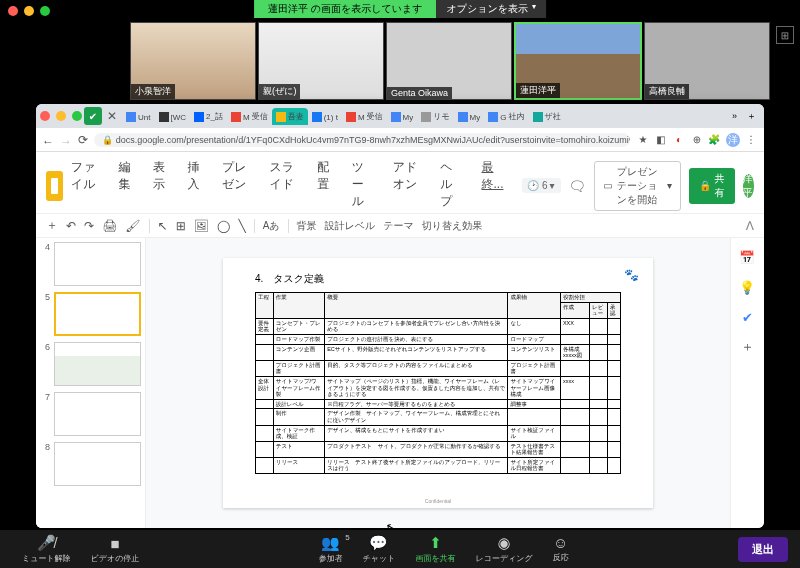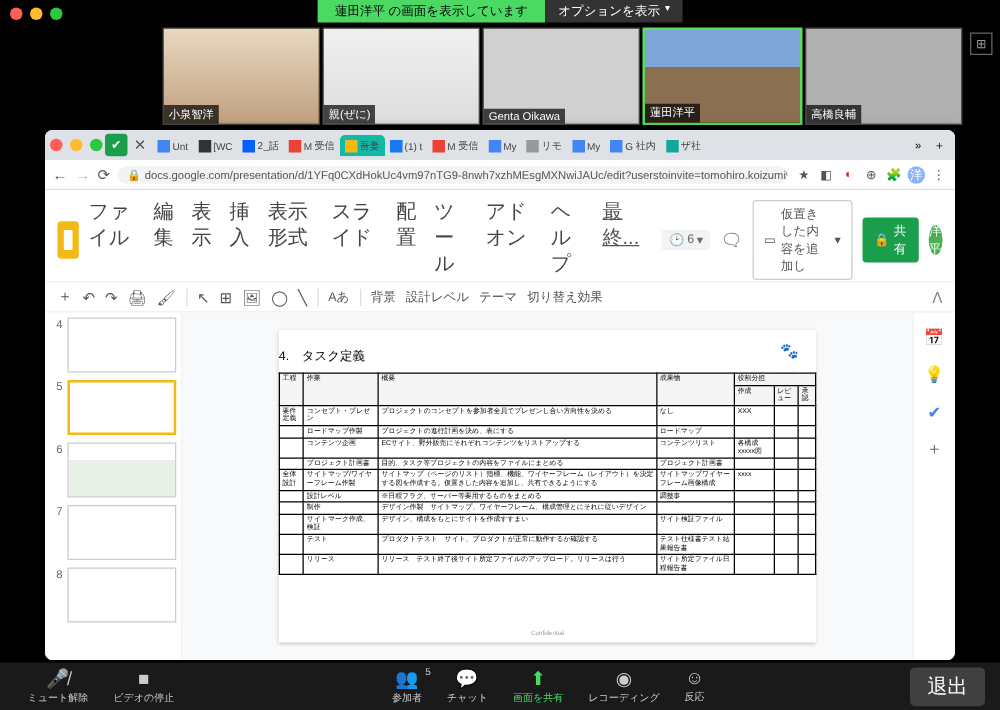--- a/index.html
+++ b/index.html
@@ -34,49 +34,49 @@
 .title-row{display:flex;align-items:center;gap:8px;padding:6px 10px 0}
 .slides-logo{width:24px;height:30px;background:#f5b914;border-radius:3px;position:relative}
 .slides-logo:after{content:"";position:absolute;inset:7px 5px;background:#fff;border-radius:1px}
 .doc-title{font-size:13px;color:#333}
 .title-icons{display:flex;gap:6px;color:#666;font-size:11px}
 .right-actions{margin-left:auto;display:flex;align-items:center;gap:8px}
 .comment-badge{display:flex;align-items:center;gap:2px;font-size:10px;color:#666;background:#f1f3f4;padding:2px 6px;border-radius:3px}
 .present-btn{border:1px solid #ccc;padding:3px 8px;border-radius:3px;font-size:10px;color:#555;display:flex;align-items:center;gap:4px}
 .share-btn{background:#1a9e4b;color:#fff;padding:4px 10px;border-radius:3px;font-size:10px;display:flex;align-items:center;gap:3px}
 .avatar{width:24px;height:24px;border-radius:50%;background:#4caf50;color:#fff;display:flex;align-items:center;justify-content:center;font-size:10px}
-.menu-row{display:flex;gap:10px;padding:1px 10px 3px 44px;font-size:16px;color:#444}
+.menu-row{display:flex;gap:22px;padding:1px 10px 3px 44px;font-size:12px;color:#444}
 .menu-row .upd{text-decoration:underline;color:#555}
 .toolbar{display:flex;align-items:center;gap:8px;padding:3px 10px;border-top:1px solid #eee;border-bottom:1px solid #eee;font-size:10px;color:#555}
 .toolbar .sep{width:1px;height:14px;background:#ddd}
 .toolbar .ico{font-size:12px}
 .chev{margin-left:auto;font-size:12px;color:#888}
 .workspace{flex:1;display:flex;overflow:hidden}
 .thumbs{width:110px;background:#fff;border-right:1px solid #eee;overflow-y:auto;padding:4px}
 .thumb{display:flex;gap:4px;margin-bottom:6px;align-items:flex-start}
 .thumb-num{font-size:9px;color:#666;width:10px;text-align:right}
 .thumb-prev{flex:1;height:44px;background:#fff;border:1px solid #ccc;position:relative}
 .thumb.active .thumb-prev{border:2px solid #f5b914}
 .canvas-area{flex:1;background:#f8f9fa;display:flex;flex-direction:column;overflow:hidden}
 .canvas{flex:1;display:flex;align-items:center;justify-content:center;padding:10px;position:relative}
-.slide{width:430px;height:250px;background:#fff;box-shadow:0 1px 3px rgba(0,0,0,.2);padding:14px 0;position:relative;font-size:7px}
+.slide{width:430px;height:250px;background:#fff;box-shadow:0 1px 3px rgba(0,0,0,.2);padding:14px 32px;position:relative;font-size:7px}
 .slide-title{font-size:10px;margin-bottom:6px}
 .paw{position:absolute;top:10px;right:14px;font-size:12px}
 table{border-collapse:collapse;width:100%;font-size:5.5px}
 td,th{border:1px solid #000;padding:1px 2px;text-align:left;vertical-align:top;line-height:1.2}
 th{background:#f5f5f5;font-weight:normal}
 .conf{position:absolute;bottom:4px;left:50%;transform:translateX(-50%);font-size:5px;color:#999}
 .notes{padding:10px 20px;font-size:12px;color:#888;border-top:1px solid #eee;background:#fff}
 .right-rail{width:34px;border-left:1px solid #eee;display:flex;flex-direction:column;align-items:center;gap:12px;padding-top:10px}
 .right-rail span{width:18px;height:18px;display:flex;align-items:center;justify-content:center;font-size:13px}
 .bottom-bar{position:absolute;bottom:0;left:0;right:0;height:38px;background:#1a1a1a;display:flex;align-items:center;padding:0 12px;color:#ccc}
 .ctrl{display:flex;flex-direction:column;align-items:center;gap:1px;padding:0 10px;font-size:8px;position:relative}
 .ctrl .ico{font-size:15px}
 .ctrl.green{color:#4bd964}
-.leave-btn{margin-left:auto;background:#404040;color:#fff;padding:5px 14px;border-radius:4px;font-size:16px;font-weight:normal}
+.leave-btn{margin-left:auto;background:#4c1d95;color:#fff;padding:5px 14px;border-radius:4px;font-size:11px;font-weight:bold}
 .badge{position:absolute;top:-1px;right:3px;font-size:8px;color:#ccc}
 .cursor{position:absolute;top:282px;left:240px;font-size:12px;color:#000;transform:rotate(-15deg)}
 .tile-bg{width:100%;height:100%}
 .t1{background:linear-gradient(#f0f0f0,#ddd)}
 .t2{background:linear-gradient(#e8d8c0,#c0a080)}
 .t3{background:linear-gradient(#7da5d8 40%,#8a7050 40%)}
 .t4{background:#d0d0d0}
 .t5{background:#b0b0b0}
 .thumb-prev.fill{background:linear-gradient(#fff 30%,#e8f0e8 30%)}
 </style>
@@ -204,33 +204,33 @@
 
   <div class="slides-app">
     <div class="title-row">
       <div class="slides-logo"></div>
       <div>
         <div class="menu-row" style="padding-left:0">
           <span>ファイル</span>
           <span>編集</span>
           <span>表示</span>
           <span>挿入</span>
-          <span>表示形式</span>
+          <span>プレゼン</span>
           <span>スライド</span>
           <span>配置</span>
           <span>ツール</span>
           <span>アドオン</span>
           <span>ヘルプ</span>
           <span class="upd">最終...</span>
         </div>
       </div>
       <div class="right-actions">
         <div class="comment-badge">🕑 <span>6</span> ▾</div>
         <span style="font-size:14px;color:#666">🗨</span>
-        <div class="present-btn">▭ <span>仮置きした内容を追加し</span> ▾</div>
+        <div class="present-btn">▭ <span>プレゼンテーションを開始</span> ▾</div>
         <div class="share-btn">🔒 <span>共有</span></div>
         <div class="avatar">洋平</div>
       </div>
     </div>
 
     <div class="toolbar">
       <span class="ico">＋</span>
       <span class="ico">↶</span>
       <span class="ico">↷</span>
       <span class="ico">🖨</span>

